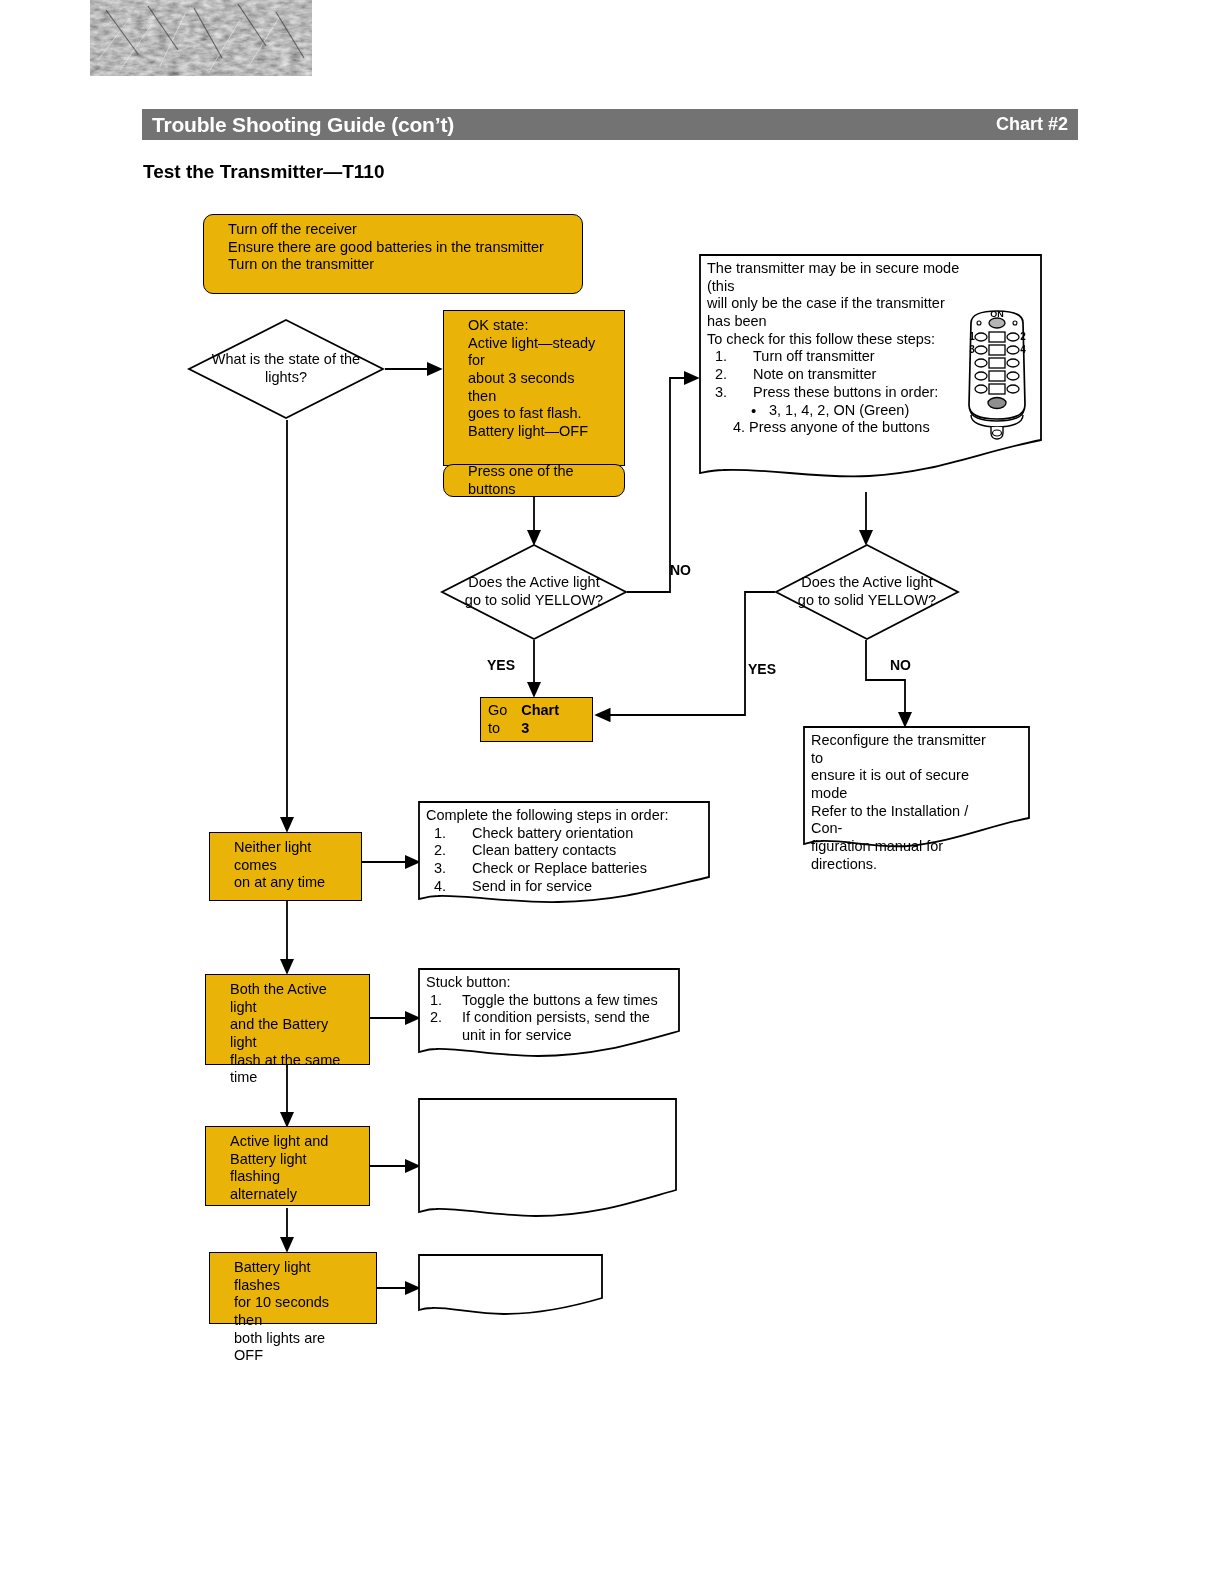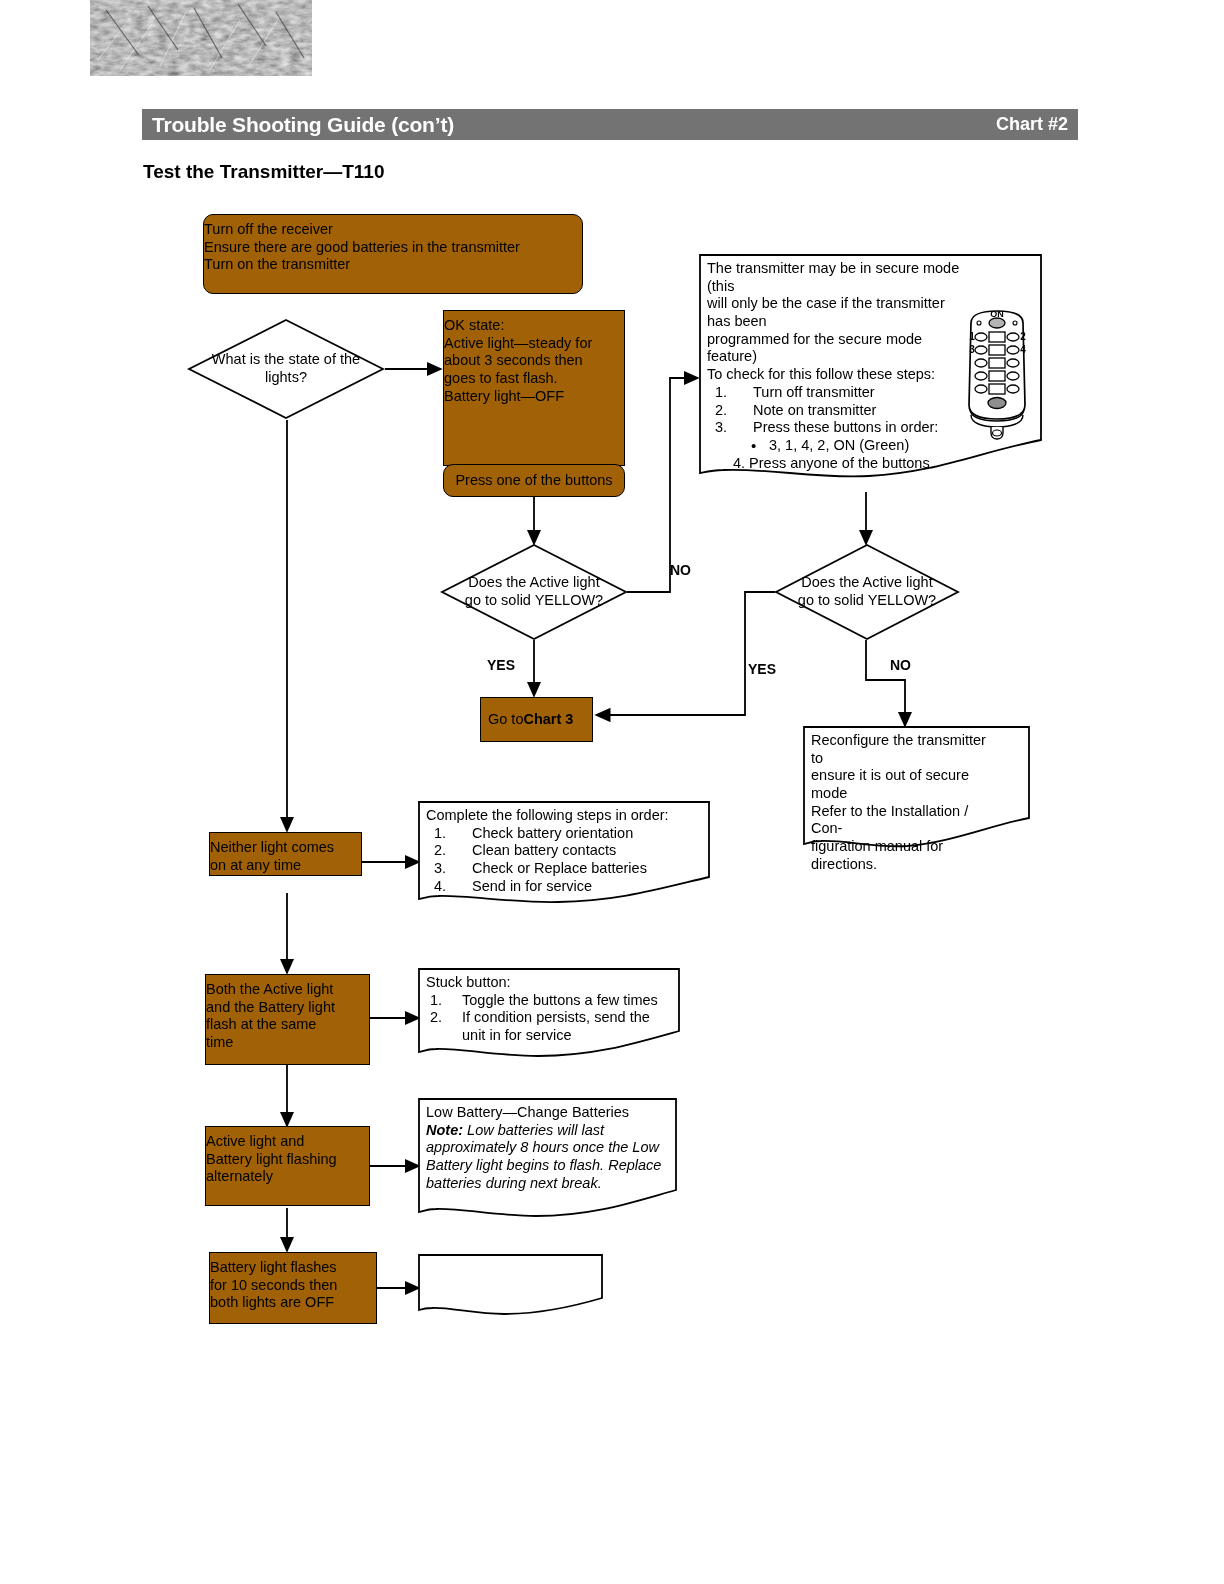--- a/index.html
+++ b/index.html
@@ -15,22 +15,22 @@
   
   #title-bar{left:142px;top:109px;width:936px;height:31px;background:#737373;
        display:flex;align-items:center;justify-content:space-between;
        padding:0 10px;box-sizing:border-box;}
   #title-bar .t{color:#fff;font-weight:bold;font-size:21px;letter-spacing:-0.2px;}
   #title-bar .c{color:#fff;font-weight:bold;font-size:18px;}
 
   #section-title{left:143px;top:161px;font-weight:bold;font-size:19px;}
 
   
-  .box{border:1.6px solid #000;background:#a16207;box-sizing:border-box;
-       font-size:14.5px;line-height:1.22;padding:6px 0;}
+  .box{border:1.6px solid #000;background:#eab308;box-sizing:border-box;
+       font-size:14.5px;line-height:1.22;padding:6px 24px;}
   .box.round{border-radius:10px;}
   .doc{position:absolute;box-sizing:border-box;font-size:14.5px;line-height:1.22;}
   .doc .docbody{position:relative;z-index:2;padding:6px 8px;}
   .doc svg{position:absolute;left:0;top:0;z-index:1;}
 
   .diamond{position:absolute;}
   .diamond svg{position:absolute;left:0;top:0;}
   .diamond .dtext{position:absolute;left:0;top:0;width:100%;height:100%;
        display:flex;align-items:center;justify-content:center;text-align:center;
        font-size:14.5px;line-height:1.24;z-index:2;}
@@ -150,21 +150,20 @@
 <div class="abs box round" style="left:443px;top:464px;width:182px;height:33px;
      display:flex;align-items:center;justify-content:center;">Press one of the buttons</div>
 
 <div class="doc" style="left:699px;top:254px;width:343px;height:240px;">
   <svg width="343" height="240" viewBox="0 0 343 240" preserveAspectRatio="none">
     <path d="M1,1 H342 V186 C280,198 240,218 170,222 C118,225 70,214 24,216 C14,216 6,218 1,219 Z" fill="#fff" stroke="#000" stroke-width="1.8"></path>
   </svg>
   <div class="docbody" style="width:262px;">
     <div>The transmitter may be in secure mode (this</div>
     <div>will only be the case if the transmitter has been</div>
-    <div>programmed for the secure mode feature)</div>
     <div>To check for this follow these steps:</div>
     <ol class="steps">
       <li>Turn off transmitter</li>
       <li>Note on transmitter</li>
       <li>Press these buttons in order:</li>
     </ol>
     <div class="bullet">3, 1, 4, 2, ON (Green)</div>
     <div class="nomark">4.  Press anyone of the buttons</div>
   </div>
 
@@ -238,21 +237,21 @@
   <div class="docbody">
     <div>Reconfigure the transmitter to</div>
     <div>ensure it is out of secure</div>
     <div>mode</div>
     <div>Refer to the Installation / Con-</div>
     <div>figuration manual for</div>
     <div>directions.</div>
   </div>
 </div>
 
-<div class="abs box" style="left:209px;top:832px;width:153px;height:44px;">
+<div class="abs box" style="left:209px;top:832px;width:153px;height:69px;">
   <div>Neither light comes</div>
   <div>on at any time</div>
 </div>
 
 <div class="doc" style="left:418px;top:801px;width:292px;height:105px;">
   <svg width="292" height="105" viewBox="0 0 292 105" preserveAspectRatio="none">
     <path d="M1,1 H291 V76 C240,88 200,100 140,101 C94,102 50,94 20,95 C11,95 5,97 1,98 Z" fill="#fff" stroke="#000" stroke-width="1.8"></path>
   </svg>
   <div class="docbody">
     <div>Complete the following steps in order:</div>
@@ -288,24 +287,20 @@
 <div class="abs box" style="left:205px;top:1126px;width:165px;height:80px;">
   <div>Active light and</div>
   <div>Battery light flashing</div>
   <div>alternately</div>
 </div>
 
 <div class="doc" style="left:418px;top:1098px;width:259px;height:120px;">
   <svg width="259" height="120" viewBox="0 0 259 120" preserveAspectRatio="none">
     <path d="M1,1 H258 V92 C215,104 175,118 118,118 C80,118 42,110 18,111 C10,111 5,113 1,114 Z" fill="#fff" stroke="#000" stroke-width="1.8"></path>
   </svg>
-  <div class="docbody">
-    <div>Low Battery—Change Batteries</div>
-    <div><span class="bi">Note:</span><span class="ital"> Low batteries will last approximately 8 hours once the Low Battery light begins to flash. Replace batteries during next break.</span></div>
-  </div>
 </div>
 
 <div class="abs box" style="left:209px;top:1252px;width:168px;height:72px;">
   <div>Battery light flashes</div>
   <div>for 10 seconds then</div>
   <div>both lights are OFF</div>
 </div>
 
 <div class="doc" style="left:418px;top:1254px;width:185px;height:62px;">
   <svg width="185" height="62" viewBox="0 0 185 62" preserveAspectRatio="none">

